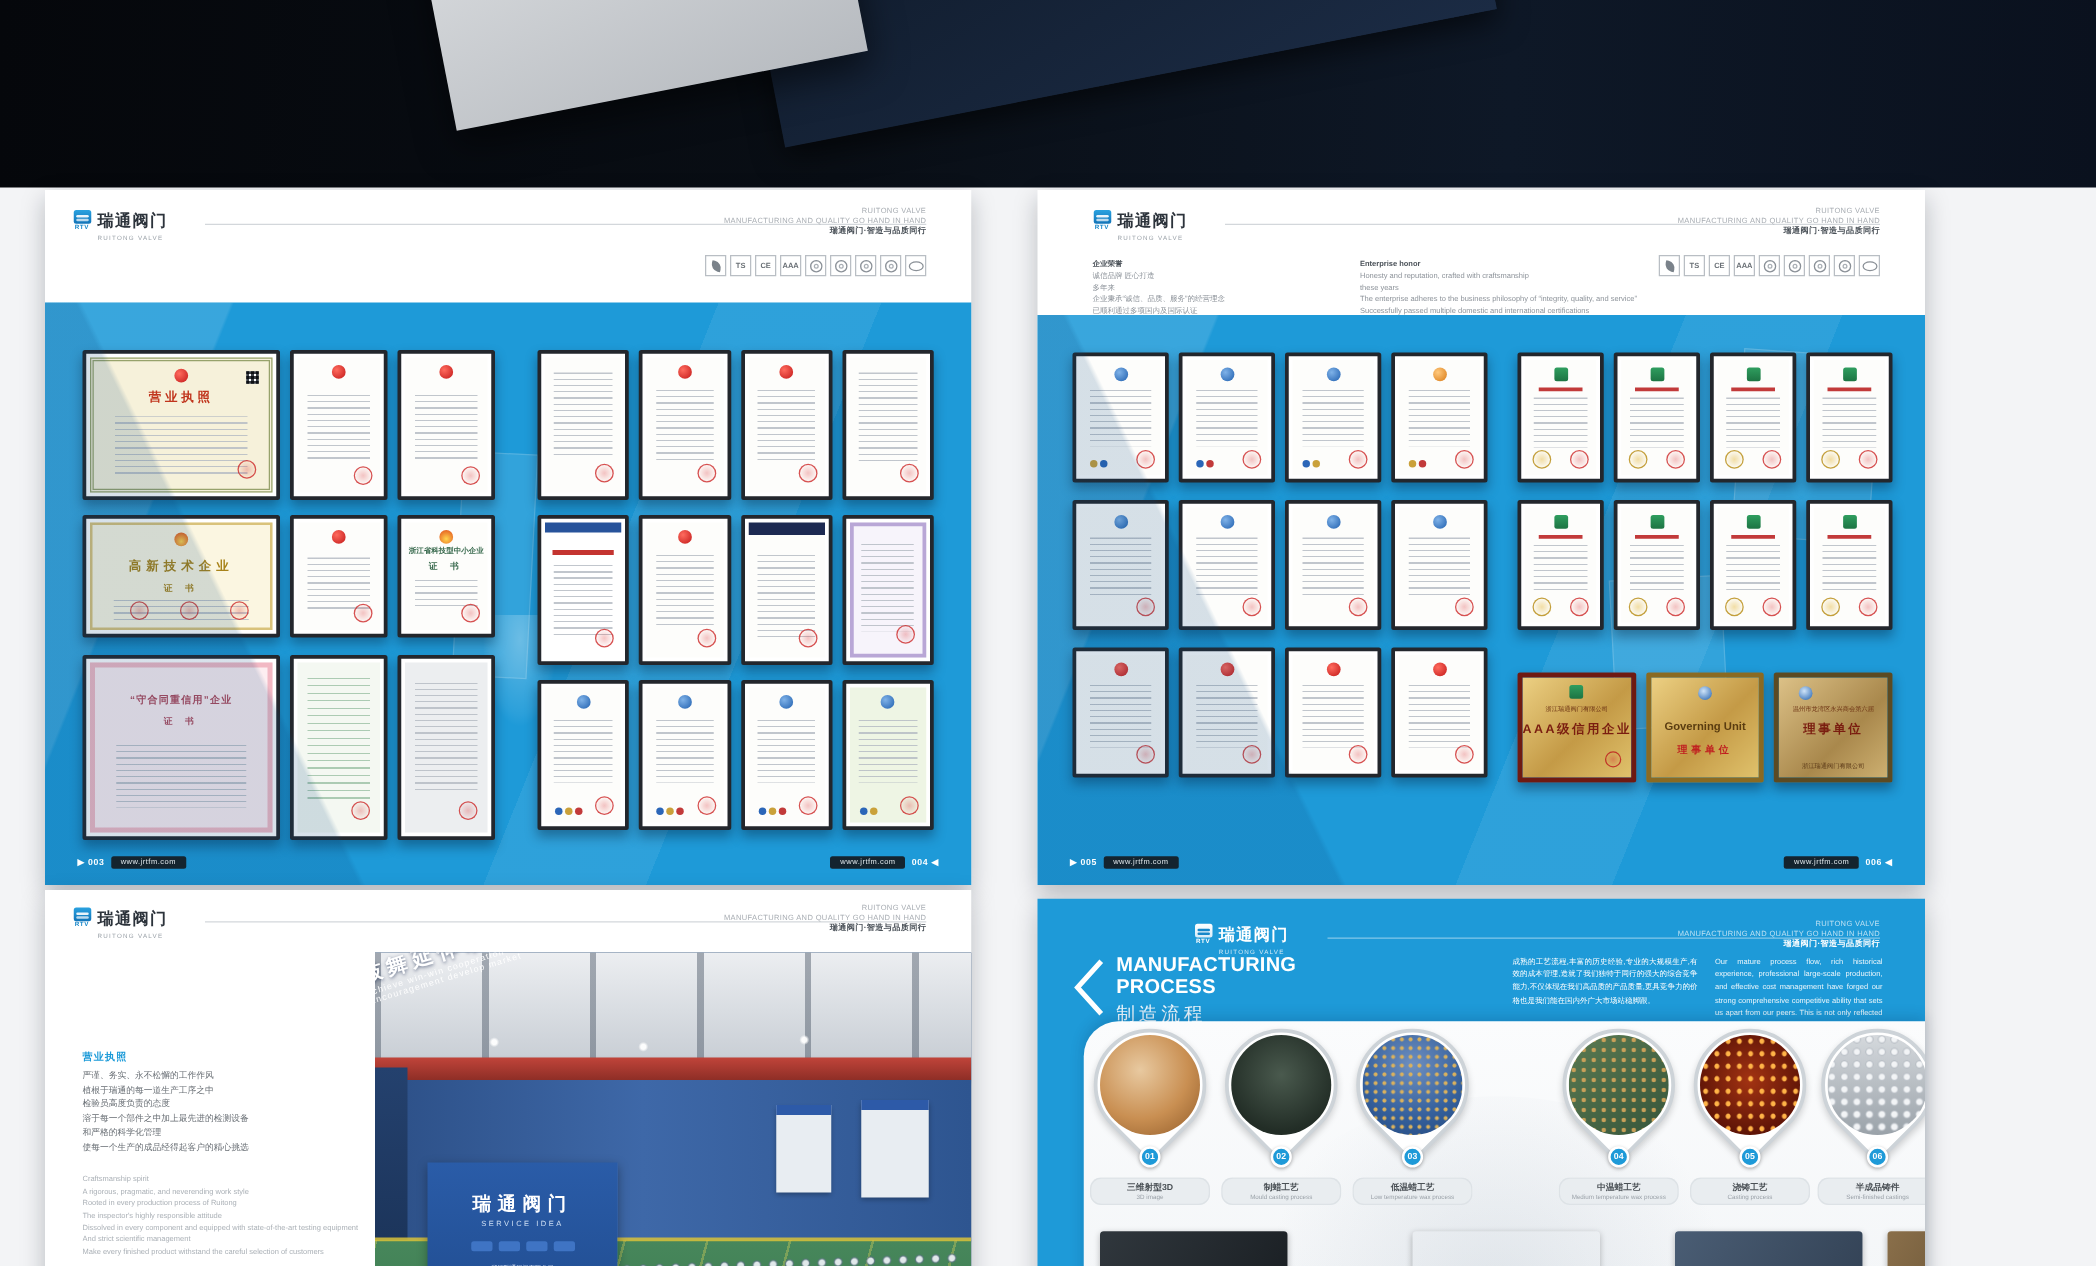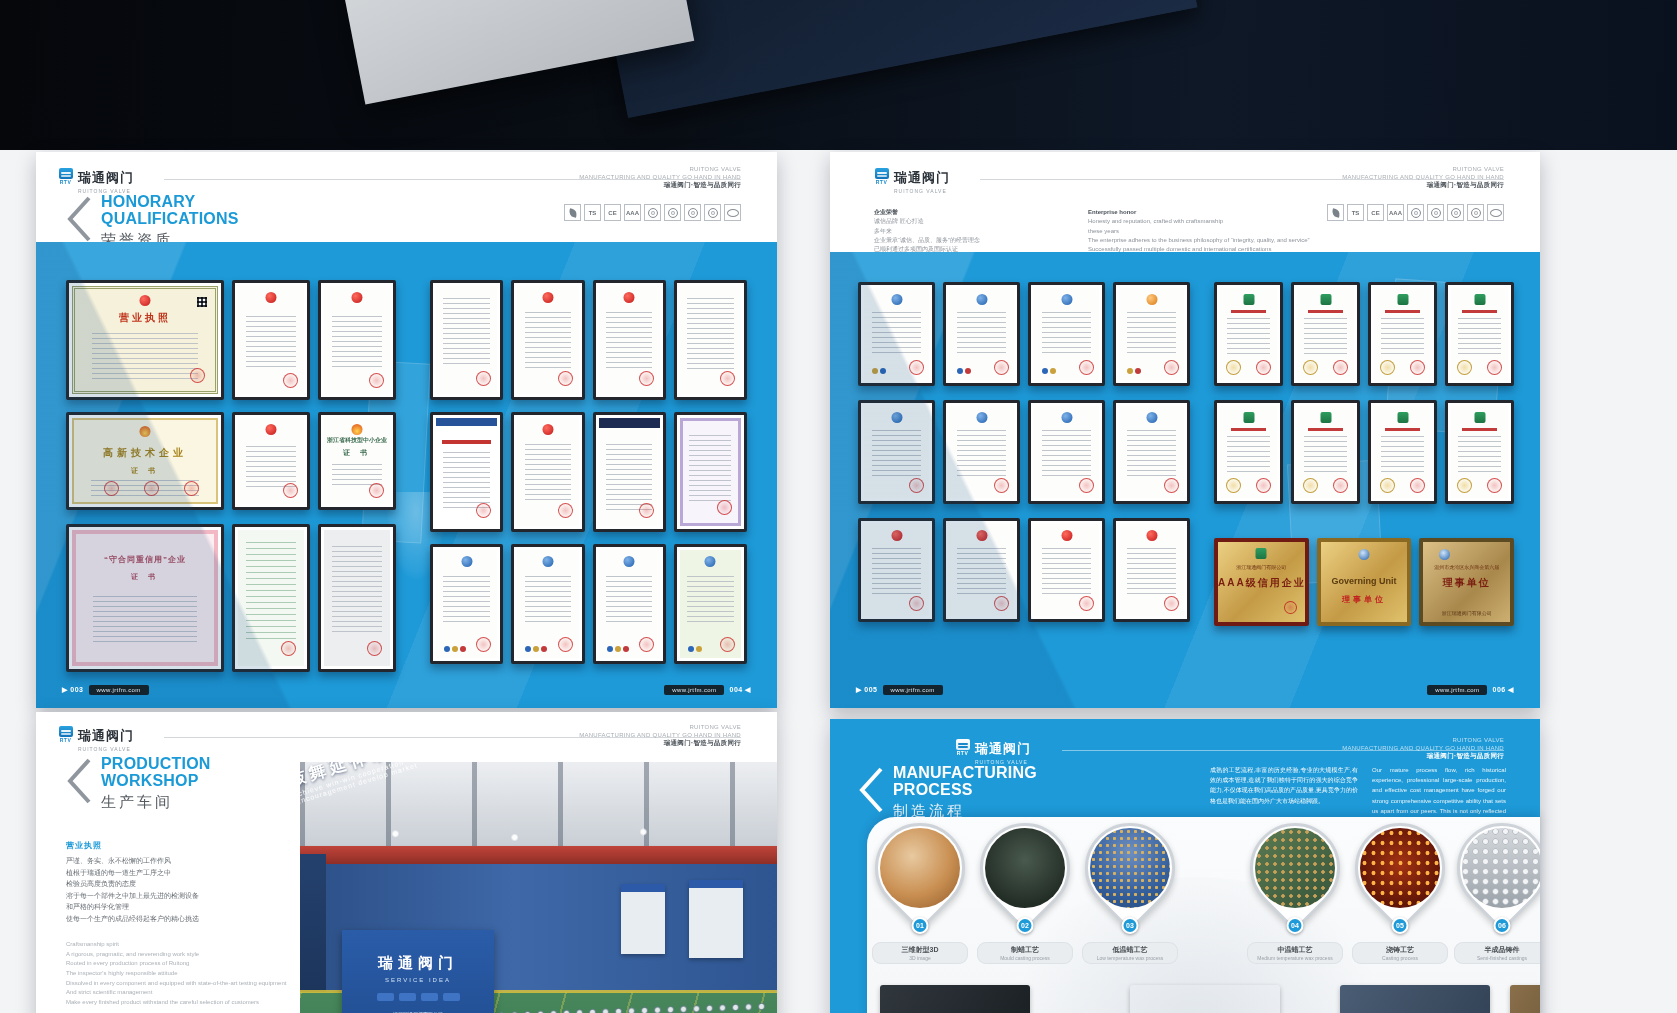--- a/index.html
+++ b/index.html
@@ -178,30 +178,20 @@
         <span class="logo-abbr">RTV</span>
       </span>
     <span><span class="logo-name">瑞通阀门</span><span class="logo-sub">RUITONG VALVE</span></span>
   </div>
   <div class="hairline" style="left:128px;top:27px;right:36px"></div>
   <div class="hdr-right" style="top:13px">
     <span>RUITONG VALVE</span>
     <span>MANUFACTURING AND QUALITY GO HAND IN HAND</span>
     <span>瑞通阀门·智造与品质同行</span>
   </div>
-  <div class="title" style="left:30px;top:42px">
-    <svg width="26" height="46" viewBox="0 0 26 46">
-        <polyline points="23,2 4,23 23,44" fill="none" stroke="#8f969d" stroke-width="4"></polyline>
-      </svg>
-    <span class="title-text">
-      <div class="t-en">HONORARY</div>
-      <div class="t-en">QUALIFICATIONS</div>
-      <div class="t-cn">荣誉资质</div>
-    </span>
-  </div>
   <div class="badges">
     <span class="bdg">
         <i class="leafg"></i>
       </span>
     <span class="bdg">TS</span>
     <span class="bdg">CE</span>
     <span class="bdg">AAA</span>
     <span class="bdg">
         <i class="dot"></i>
       </span>
@@ -696,30 +686,20 @@
         <span class="logo-abbr">RTV</span>
       </span>
     <span><span class="logo-name">瑞通阀门</span><span class="logo-sub">RUITONG VALVE</span></span>
   </div>
   <div class="hairline" style="left:128px;top:25px;right:36px"></div>
   <div class="hdr-right" style="top:11px">
     <span>RUITONG VALVE</span>
     <span>MANUFACTURING AND QUALITY GO HAND IN HAND</span>
     <span>瑞通阀门·智造与品质同行</span>
   </div>
-  <div class="title" style="left:30px;top:44px">
-    <svg width="26" height="46" viewBox="0 0 26 46">
-        <polyline points="23,2 4,23 23,44" fill="none" stroke="#8f969d" stroke-width="4"></polyline>
-      </svg>
-    <span class="title-text">
-      <div class="t-en">PRODUCTION</div>
-      <div class="t-en">WORKSHOP</div>
-      <div class="t-cn">生产车间</div>
-    </span>
-  </div>
   <div class="craft">
     <div class="craft-h">营业执照</div>
     <div class="craft-cn">
       <div>严谨、务实、永不松懈的工作作风</div>
       <div>植根于瑞通的每一道生产工序之中</div>
       <div>检验员高度负责的态度</div>
       <div>溶于每一个部件之中加上最先进的检测设备</div>
       <div>和严格的科学化管理</div>
       <div>使每一个生产的成品经得起客户的精心挑选</div>
     </div>

